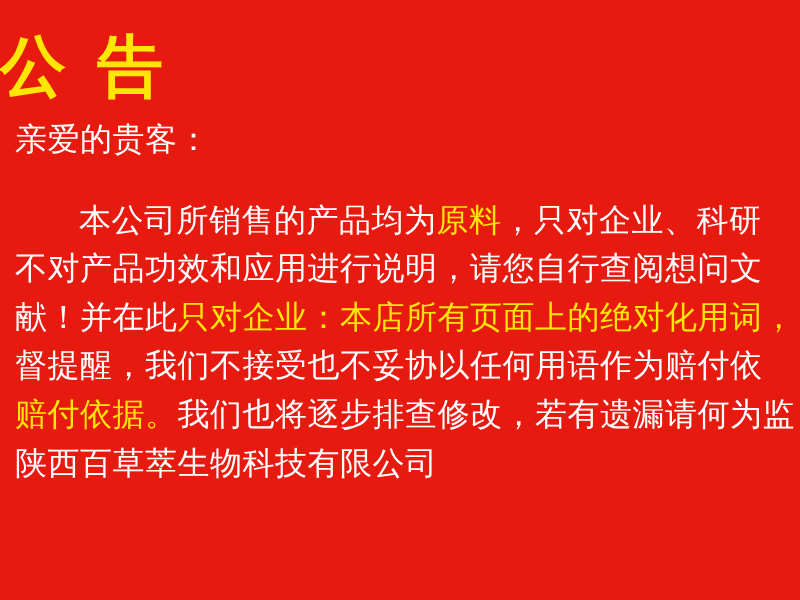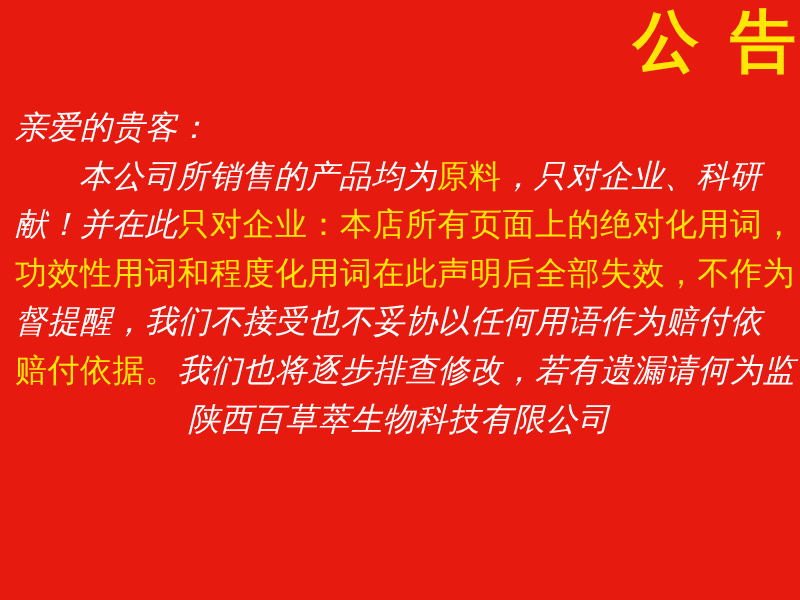--- a/index.html
+++ b/index.html
@@ -15,60 +15,62 @@
   }
   .banner{
     width:800px;height:600px;
     background:var(--bg-red);
     position:relative;
   }
   .title{
     color:var(--hl-yellow);
     font-size:66px;
     font-weight:bold;
-    text-align:right;
+    text-align:left;
     letter-spacing:4px;
+    padding-top:13px;
     height:100px;
     line-height:84px;
     white-space:nowrap;
+    margin-top:12px;
   }
   .body-text{
     padding:3px 15px 0 15px;
   }
   .line{
     font-size:32px;
     line-height:48.6px;
     height:48.6px;
     color:var(--body-white);
     white-space:nowrap;
     letter-spacing:0.5px;
   }
-  .line.indent{padding-left:64px;}
-  .line.right{text-align:center;padding-right:2px;}
+  .line.indent{padding-left:64px;margin-top:32px;}
+  .line.right{text-align:left;padding-right:2px;}
   .y{color:var(--hl-yellow);}
-  .w{color:var(--body-white);font-style:italic;}
+  .w{color:var(--body-white);}
 </style>
 </head>
 <body>
 
 <div class="banner">
 
   <div class="title">公 告</div>
 
   <div class="body-text">
 
     <div class="line"><span class="w">亲爱的贵客：</span></div>
 
     <div class="line indent"><span class="w">本公司所销售的产品均为</span><span class="y">原料</span><span class="w">，只对企业、科研</span></div>
 
 
+    <div class="line"><span class="w">不对产品功效和应用进行说明，请您自行查阅想问文</span></div>
 
     <div class="line"><span class="w">献！并在此</span><span class="y">只对企业：本店所有页面上的绝对化用词，</span></div>
 
-    <div class="line"><span class="y">功效性用词和程度化用词在此声明后全部失效，不作为</span></div>
 
     <div class="line"><span class="w">督提醒，我们不接受也不妥协以任何用语作为赔付依</span></div>
 
     <div class="line"><span class="y">赔付依据。</span><span class="w">我们也将逐步排查修改，若有遗漏请何为监</span></div>
 
 
     <div class="line right"><span class="w">陕西百草萃生物科技有限公司</span></div>
 
   </div>
 </div>

